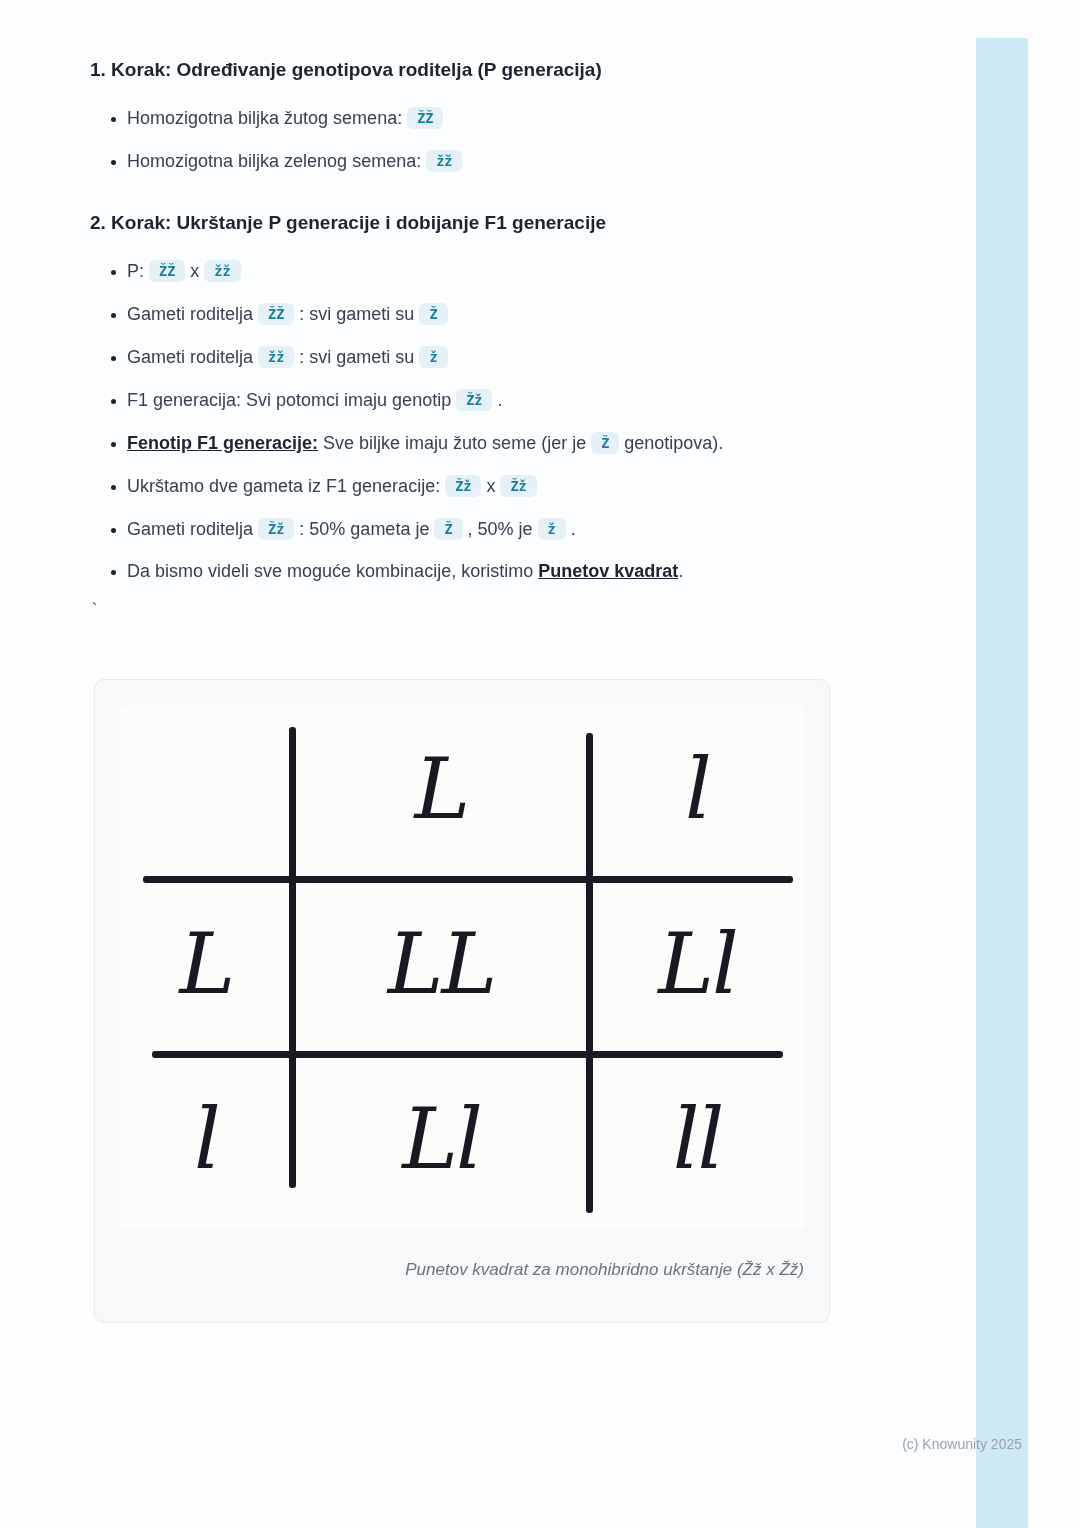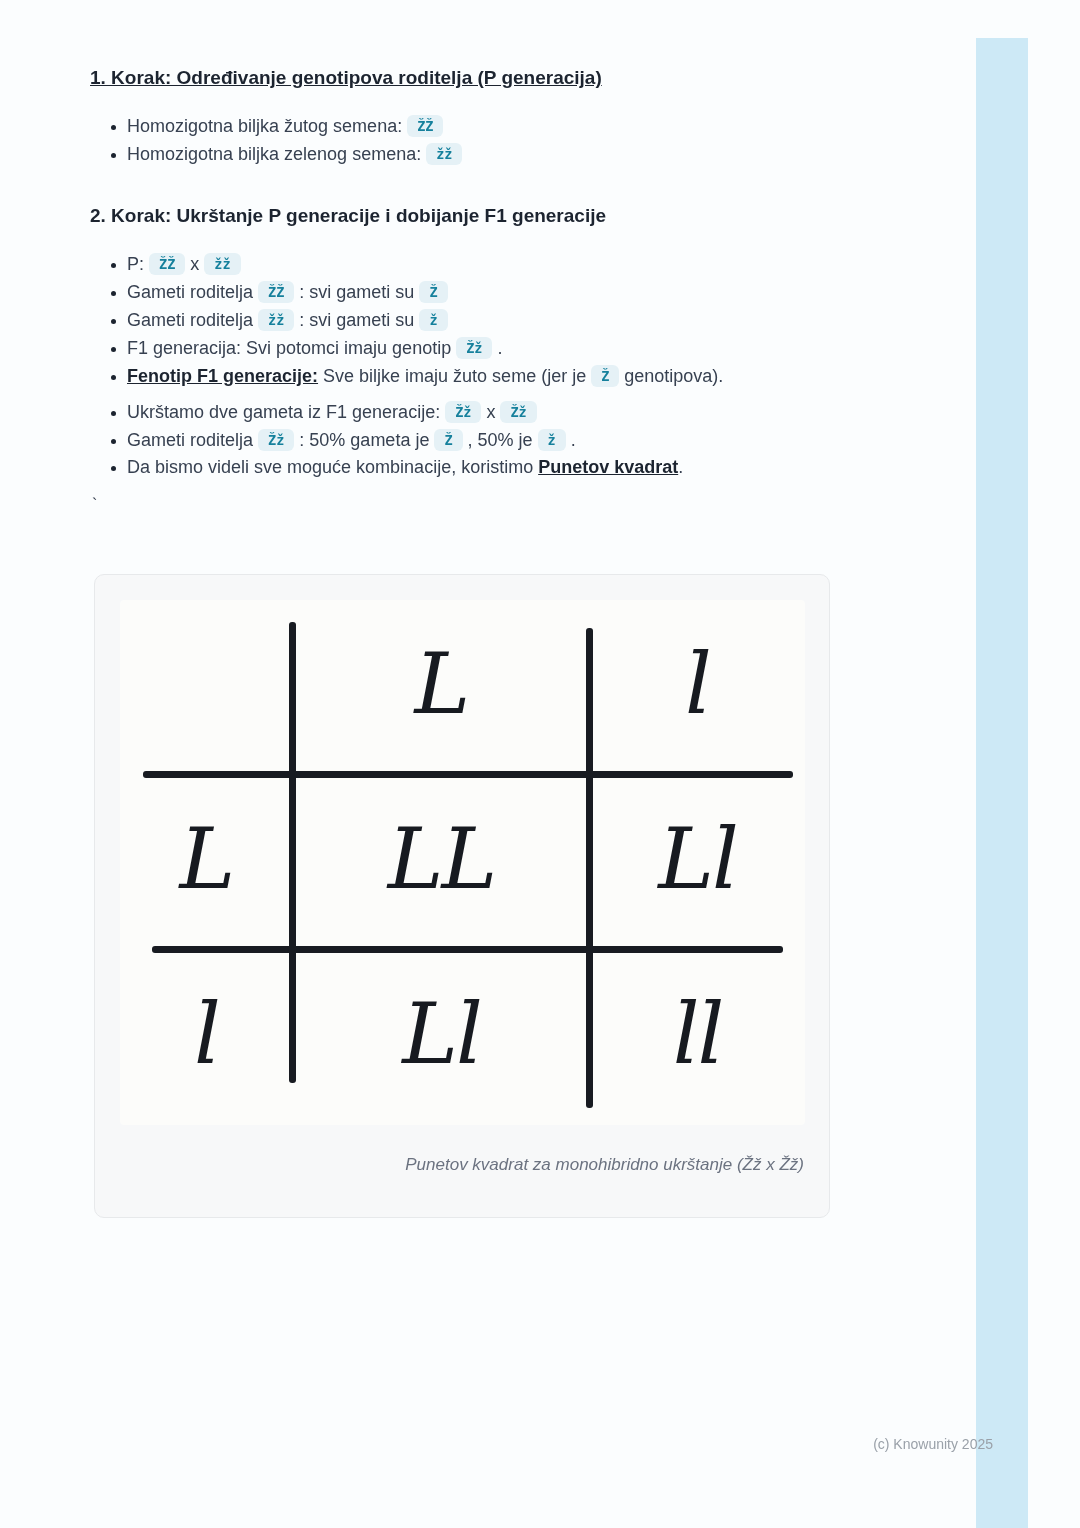--- a/index.html
+++ b/index.html
@@ -30,29 +30,29 @@
     max-width: 960px;
   }
 
   .sec-heading {
     font-size: 19px;
     font-weight: bold;
     color: #1c2430;
     margin: 36px 0 22px 0;
     line-height: 1.3;
   }
-  .sec-heading:first-child { margin-top: 12px; text-decoration: underline; }
+  .sec-heading:first-child { margin-top: 4px; }
 
   ul.bullets {
     list-style: disc;
     padding-left: 37px;
     margin: 0 0 8px 0;
   }
   ul.bullets li {
-    margin: 0 0;
+    margin: 15px 0;
     font-size: 18px;
     line-height: 1.55;
     color: #374151;
   }
   ul.bullets li::marker { color: #1c2430; font-size: 15px; }
 
   ul.bullets strong { color: #1c2430; text-decoration: underline; }
 
   code.badge {
     display: inline-block;
@@ -119,21 +119,21 @@
     margin-top: 30px;
     text-align: right;
     font-size: 17px;
     font-style: italic;
     color: #6b7280;
   }
 
   .footer {
     position: absolute;
     top: 1436px;
-    right: 87px;
+    right: 58px;
     z-index: 3;
     font-size: 14px;
     color: #9aa1a9;
   }
 </style>
 </head>
 <body>
 
 <div class="edge-strip"></div>
 

